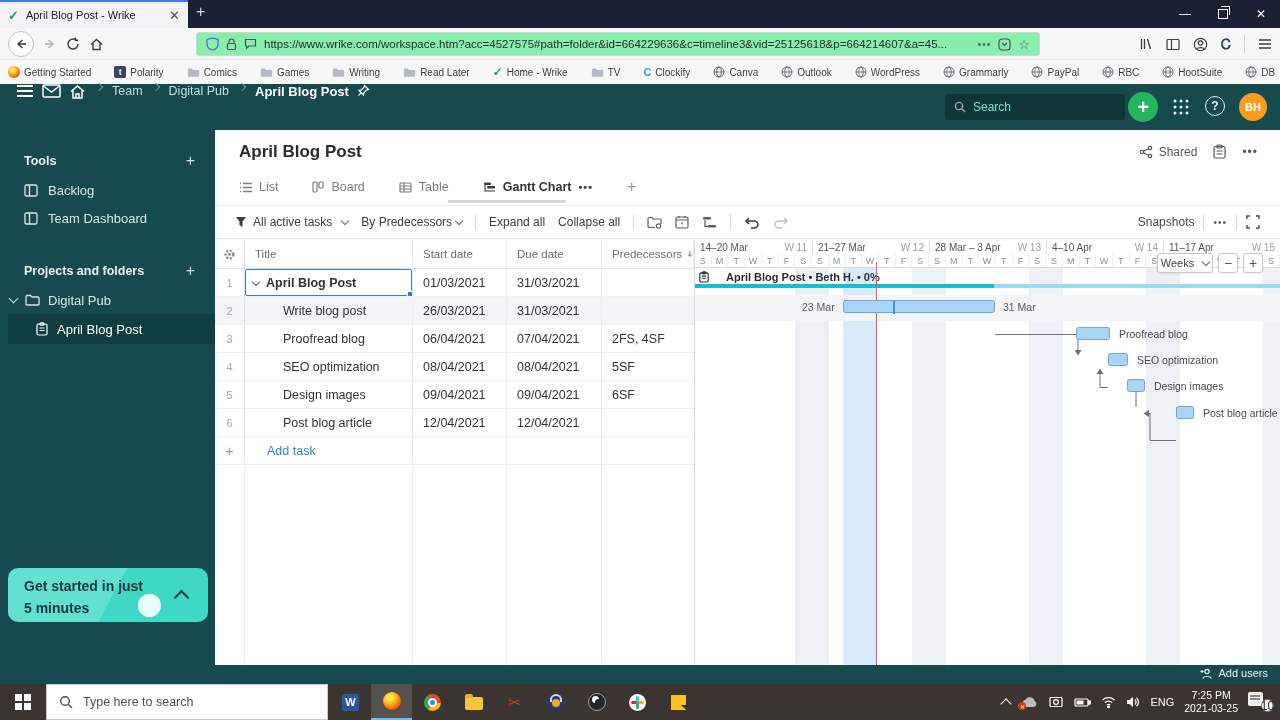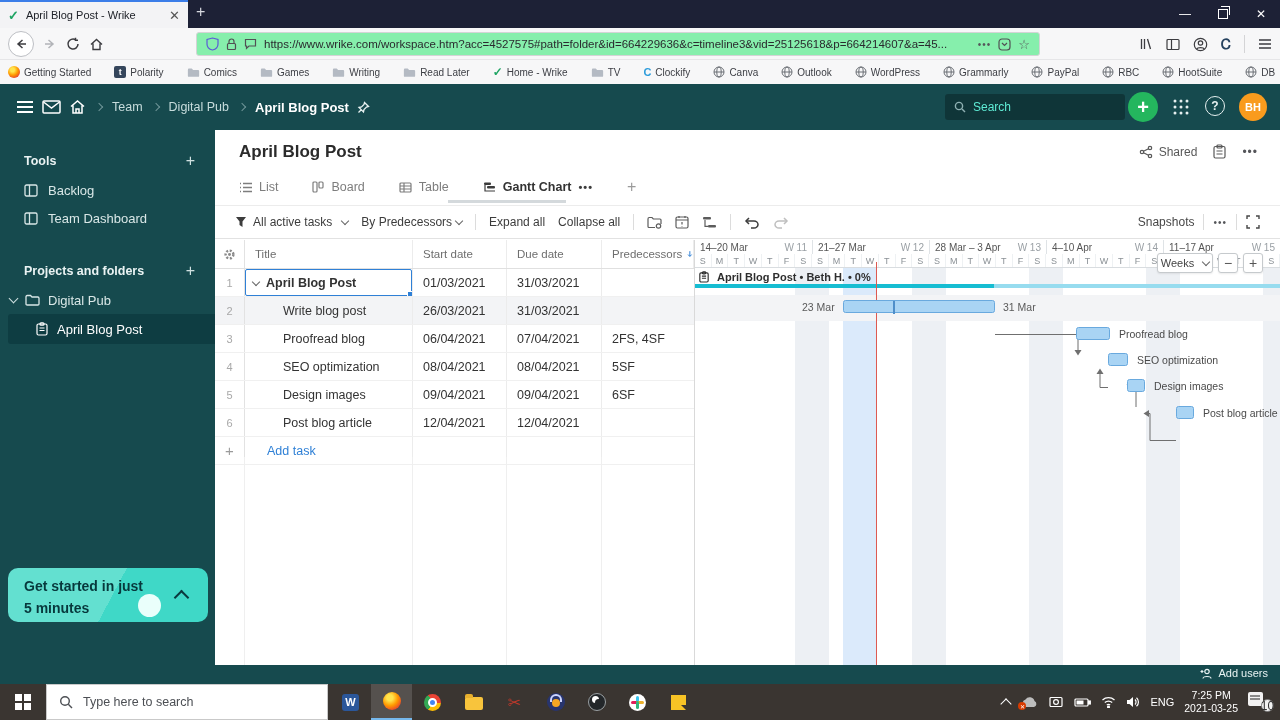--- a/index.html
+++ b/index.html
@@ -41,21 +41,21 @@
   .bookmarks{position:absolute;left:0;top:60px;width:1280px;height:24px;background:#f7f7f8;
     display:flex;align-items:center;gap:23px;padding:0 8px;box-sizing:border-box;overflow:hidden;}
   .bm{display:flex;align-items:center;gap:4px;white-space:nowrap;}
   .bm-label{font-size:10px;color:#3c3e44;}
   .ff-ball{width:13px;height:13px;border-radius:50%;background:radial-gradient(circle at 38% 32%,#ffe44d 0 18%,#ff9a00 48%,#e8452c 78%,#b5007f 100%);}
   .tumblr-ic{width:12px;height:12px;border-radius:2px;background:#35465c;color:#fff;font-size:9px;font-weight:bold;display:flex;align-items:center;justify-content:center;}
   .clockify-ic{color:#2d9cdb;font-weight:bold;font-size:11px;}
 
   
   .wrikebar{position:absolute;left:0;top:84px;width:1280px;height:46px;background:var(--teal);}
-  .wb-left{position:absolute;left:16px;top:0;height:46px;display:flex;align-items:center;gap:8px;}
+  .wb-left{position:absolute;left:16px;top:0;height:46px;display:flex;align-items:flex-start;gap:8px;}
   .crumb{font-size:12.5px;color:#c7dcdc;}
   .crumb-sep{width:5px;height:5px;border-right:1.4px solid #6f9598;border-bottom:1.4px solid #6f9598;transform:rotate(-45deg);margin:0 2px;}
   .crumb-cur{font-size:13px;color:#fff;font-weight:bold;}
   .wb-search{position:absolute;left:945px;top:10px;width:180px;height:26px;border-radius:3px;background:rgba(0,0,0,.28);
     display:flex;align-items:center;gap:7px;padding:0 9px;box-sizing:border-box;}
   .wb-search span{font-size:12px;color:#5eead4;}
   .plusbtn{position:absolute;left:1128px;top:8px;width:30px;height:30px;border-radius:50%;background:var(--green);
     color:#fff;font-size:20px;display:flex;align-items:center;justify-content:center;font-weight:bold;line-height:0;}
   .qbtn{position:absolute;left:1205px;top:12px;width:20px;height:20px;border-radius:50%;border:1.6px solid #e6f0f0;
     color:#e6f0f0;font-size:12px;display:flex;align-items:center;justify-content:center;box-sizing:border-box;font-weight:bold;}
@@ -115,21 +115,21 @@
   .g-range{font-size:10px;color:#555;white-space:nowrap;}
   .g-wnum{font-size:10px;color:#9aa0a5;white-space:nowrap;}
   .g-days{position:absolute;left:0;top:14px;width:585px;height:14px;display:flex;border-bottom:1px solid #d9dde0;box-sizing:border-box;}
   .g-day{flex:1;font-size:9px;color:#8a9095;display:flex;align-items:center;justify-content:center;border-right:1px solid #eef1f3;box-sizing:border-box;}
   .g-body{position:absolute;left:0;top:28px;width:585px;height:397px;}
   .band{position:absolute;top:0;height:397px;background:#edf0f4;}
   .band.blue{background:#dbeafb;}
   .vline{position:absolute;top:0;height:397px;width:1px;background:#e4e7ea;}
   .rowhl{position:absolute;left:0;top:27px;width:585px;height:26px;background:#f3f4f6;}
   .redline{position:absolute;left:181px;top:-6px;width:1px;height:403px;background:var(--red);}
-  .g-summary-label{position:absolute;left:4px;top:3px;display:flex;align-items:center;gap:8px;
+  .g-summary-label{position:absolute;left:4px;top:3px;display:flex;align-items:center;gap:17px;
     font-size:11px;font-weight:bold;color:#2e2e2e;white-space:nowrap;justify-content:space-between;}
   .sumbar1{position:absolute;left:0;top:16px;width:299px;height:3.5px;background:var(--sumteal);}
   .sumbar2{position:absolute;left:299px;top:16px;width:286px;height:3.5px;background:#97dcef;}
   .gbar{position:absolute;height:13px;background:var(--bar);border:1px solid var(--barborder);border-radius:2.5px;box-sizing:border-box;}
   .gbar-tick{position:absolute;width:2px;height:13px;background:#4e8ec9;}
   .glabel{position:absolute;font-size:10.5px;color:#4a4a4a;white-space:nowrap;}
   .glabel.dim{color:#5a5a5a;}
   .g-overlay{position:absolute;left:0;top:28px;pointer-events:none;}
   .zoomctl{position:absolute;left:462px;top:13px;display:flex;gap:5px;}
   .zbox{background:#fff;border:1px solid #c6cacd;border-radius:3px;height:20px;box-sizing:border-box;

